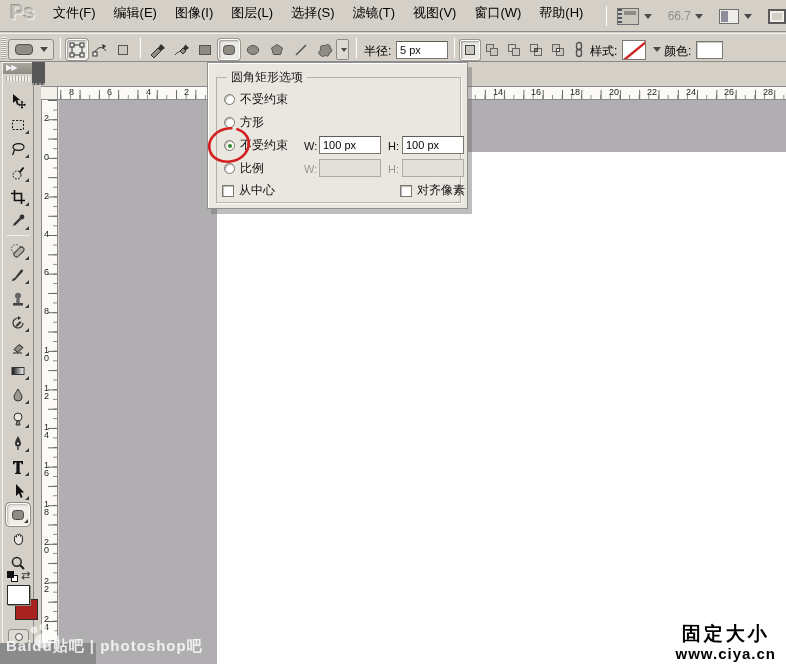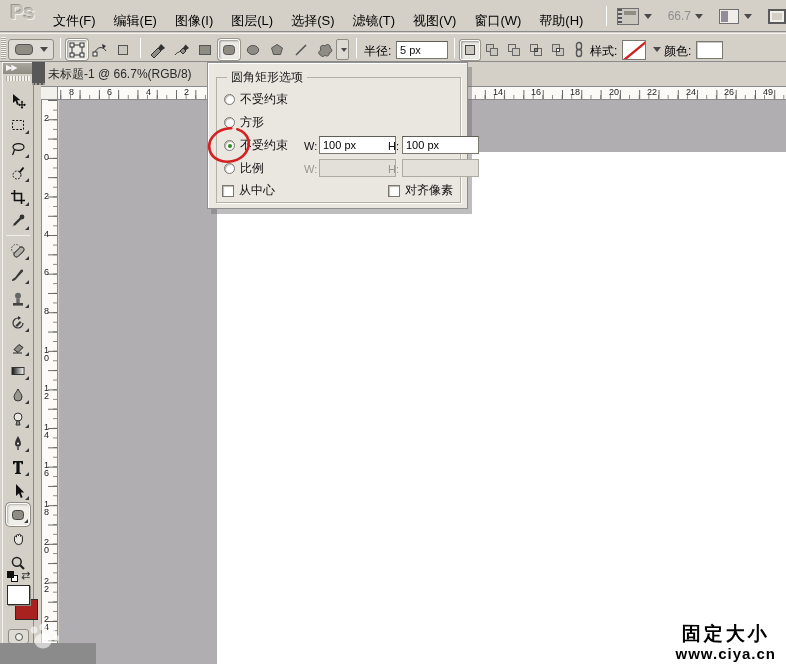--- a/index.html
+++ b/index.html
@@ -5,21 +5,21 @@
   * { margin:0; padding:0; box-sizing:border-box; }
   html,body { width:786px; height:664px; overflow:hidden; }
   body { font-family:"Liberation Sans","DejaVu Sans",sans-serif; font-size:12px; color:#111; }
   #app { position:relative; width:786px; height:664px; background:#d4d0c8; overflow:hidden; }
 
   
   #menubar { position:absolute; left:0; top:0; width:786px; height:32px; background:#d4d0c8;
              border-bottom:1px solid #8a8a8a; display:flex; align-items:flex-start; }
   .ps-logo { width:44px; text-align:center; font-weight:bold; font-size:21px; color:#c3c0b8;
              text-shadow:1px 1px 0 #f2f0ec, -1px -1px 0 #979389; letter-spacing:-1px; }
-  .menu-item { padding:4px 9px; color:#000; font-size:13px; cursor:default; white-space:nowrap;margin-top:8px; }
+  .menu-item { padding:4px 9px; color:#000; font-size:13px; cursor:default; white-space:nowrap; }
   .mb-right { position:absolute; right:0; top:0; height:32px; display:flex; align-items:center; }
   .vsep { width:1px; height:20px; background:#9a968c; border-right:1px solid #fff; margin:0 6px; }
   .mb-btn { display:flex; align-items:center; gap:3px; padding:2px 4px; }
   .dd-arrow { width:0; height:0; border-left:4px solid transparent; border-right:4px solid transparent;
               border-top:5px solid #4a4a4a; margin-left:2px; }
   .zoom-val { color:#8f8f8f; font-size:12px; margin:0 2px 0 12px; }
   .mini-win { width:22px; height:17px; background:#cac7bf; border:1px solid #6f6f6f; position:relative; }
   .mini-win:before { content:""; position:absolute; left:0; top:0; width:4px; height:100%;
                      background:repeating-linear-gradient(to bottom,#555 0 2px,#ccc 2px 4px); }
   .mini-win:after { content:""; position:absolute; right:2px; top:2px; width:12px; height:4px; background:#8f8c84; }
@@ -103,21 +103,21 @@
   .radio { width:11px; height:11px; border:1px solid #7a776e; border-radius:50%; background:#fff;
            box-shadow:inset 1px 1px 1px #b9b6ae; position:relative; }
   .radio.checked:after { content:""; position:absolute; left:2.5px; top:2.5px; width:4px; height:4px;
                          border-radius:50%; background:#2e8a2e; }
   .check-row { position:absolute; display:flex; align-items:center; gap:5px; }
   .checkbox { width:12px; height:12px; border:1px solid #7a776e; background:#fff;
               box-shadow:inset 1px 1px 1px #b9b6ae; }
   .pp-label { font-size:12px; color:#111; }
   .pp-wh { position:absolute; font-size:11px; color:#111; }
   .pp-wh.dis, .pp-label.dis { color:#9a978e; }
-  .pp-input { position:absolute; width:77px; height:18px; background:#fff; border:1px solid #7b786f;
+  .pp-input { position:absolute; width:62px; height:18px; background:#fff; border:1px solid #7b786f;
               border-top-color:#5f5c55; font-size:11px; padding:0 3px;
               font-family:"Liberation Sans","DejaVu Sans",sans-serif; }
   .pp-input:disabled { background:#e3e0d9; border:1px solid #aeaba2; }
   #annotation { position:absolute; left:204px; top:122px; width:50px; height:46px; z-index:60; }
 
   
   #wm-baidu-block { position:absolute; left:0; top:643px; width:96px; height:21px; background:#8b8b8b; z-index:70; }
   #wm-baidu { position:absolute; left:6px; top:637px; z-index:71; font-weight:bold; font-size:15px;
               color:rgba(255,255,255,.82); letter-spacing:1px; white-space:nowrap; }
   #wm-paw { position:absolute; left:26px; top:622px; z-index:72; opacity:.6; }
@@ -441,38 +441,37 @@
       <span class="swap-arrow">⇄</span>
     </div>
     <div class="fg-swatch" style="background: rgb(255, 255, 255);"></div>
     <div class="bg-swatch" style="background: rgb(168, 35, 31);"></div>
     <div class="quickmask">
       <span class="circ"></span>
     </div>
   </div>
 
   <div id="doc-corner-dark"></div>
-  <div id="doc-title">未标题-1 @ 66.7%(RGB/8)</div>
 
   <div id="canvas-surround" style="background: rgb(177, 174, 177);"></div>
   <div id="canvas"></div>
 
   <div id="hruler">
       <span class="hnum" style="left: 28px;">8</span>
       <span class="hnum" style="left: 66px;">6</span>
       <span class="hnum" style="left: 105px;">4</span>
       <span class="hnum" style="left: 143px;">2</span>
       <span class="hnum" style="left: 452px;">14</span>
       <span class="hnum" style="left: 490px;">16</span>
       <span class="hnum" style="left: 529px;">18</span>
       <span class="hnum" style="left: 568px;">20</span>
       <span class="hnum" style="left: 606px;">22</span>
       <span class="hnum" style="left: 645px;">24</span>
       <span class="hnum" style="left: 683px;">26</span>
-      <span class="hnum" style="left: 722px;">49</span>
+      <span class="hnum" style="left: 722px;">28</span>
     </div>
   <div id="vruler">
       <span class="vnum" style="top: 14px;">2</span>
       <span class="vnum" style="top: 53px;">0</span>
       <span class="vnum" style="top: 92px;">2</span>
       <span class="vnum" style="top: 130px;">4</span>
       <span class="vnum" style="top: 168px;">6</span>
       <span class="vnum" style="top: 207px;">8</span>
       <span class="vnum" style="top: 246px;">10</span>
       <span class="vnum" style="top: 284px;">12</span>
@@ -514,37 +513,38 @@
     </div>
     <span class="pp-wh dis" style="left:96px; top:100px;">W:</span>
     <input class="pp-input" style="left: 111px; top: 96px;" disabled="" value="">
     <span class="pp-wh dis" style="left:180px; top:100px;">H:</span>
     <input class="pp-input" style="left: 194px; top: 96px;" disabled="" value="">
 
     <div class="check-row" style="left:14px; top:119px;justify-content:space-between;">
       <span class="checkbox"></span>
       <span class="pp-label">从中心</span>
     </div>
-    <div class="check-row" style="left:180px; top:119px;">
+    <div class="check-row" style="left:192px; top:119px;">
       <span class="checkbox"></span>
       <span class="pp-label">对齐像素</span>
     </div>
   </div>
 
   <svg id="annotation" viewBox="0 0 50 46">
     <ellipse cx="25" cy="23" rx="20" ry="16.5" fill="none" stroke="#d32020" stroke-width="2.6" transform="rotate(-14 25 23)" stroke-linecap="round" stroke-dasharray="92 6"></ellipse>
   </svg>
 
   <div id="wm-baidu-block"></div>
   <svg id="wm-paw" width="34" height="30" viewBox="0 0 34 30">
     <circle cx="8" cy="8" r="3.4" fill="#fff"></circle>
       <circle cx="17" cy="5" r="3.6" fill="#fff"></circle>
     <circle cx="26" cy="8" r="3.4" fill="#fff"></circle>
       <circle cx="30" cy="16" r="3" fill="#fff"></circle>
     <ellipse cx="17" cy="19" rx="8.5" ry="7.5" fill="#fff"></ellipse>
   </svg>
+  <div id="wm-baidu">Baidu贴吧 | photoshop吧</div>
 
   <div id="branding">
     <div class="l1">固定大小</div>
     <div class="l2">www.ciya.cn</div>
   </div>
 
 </div>
 
 </body></html>

